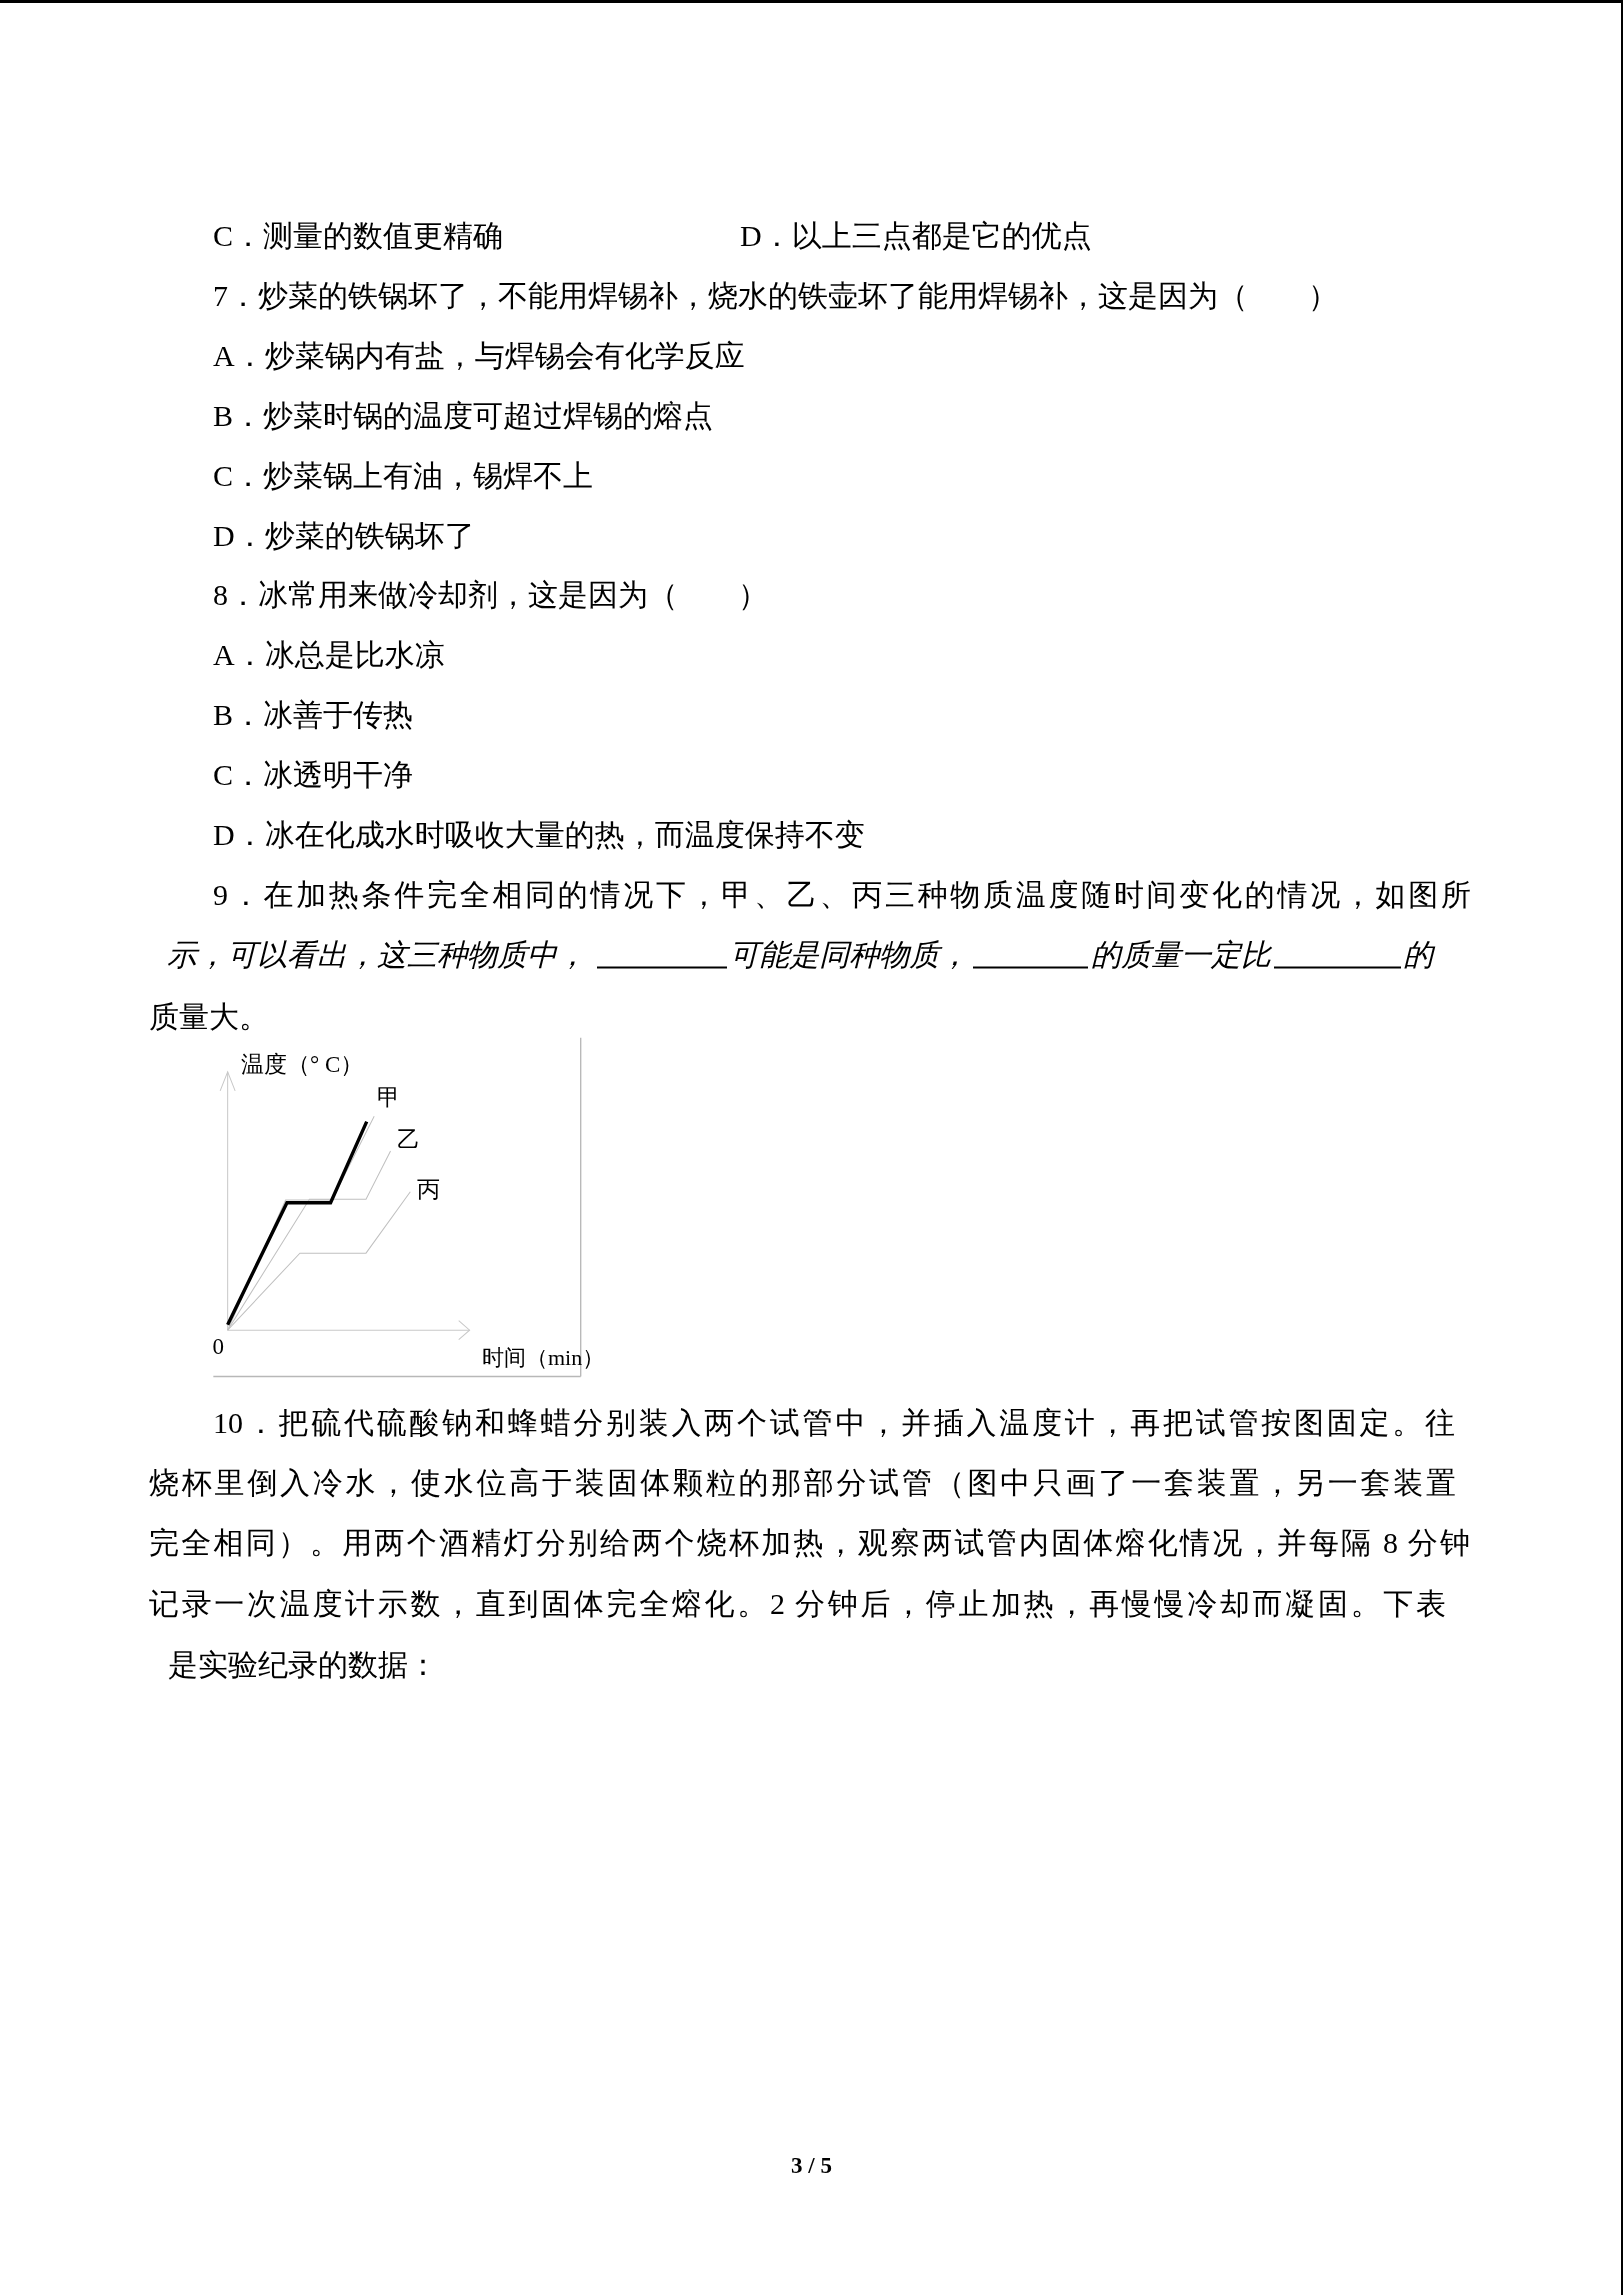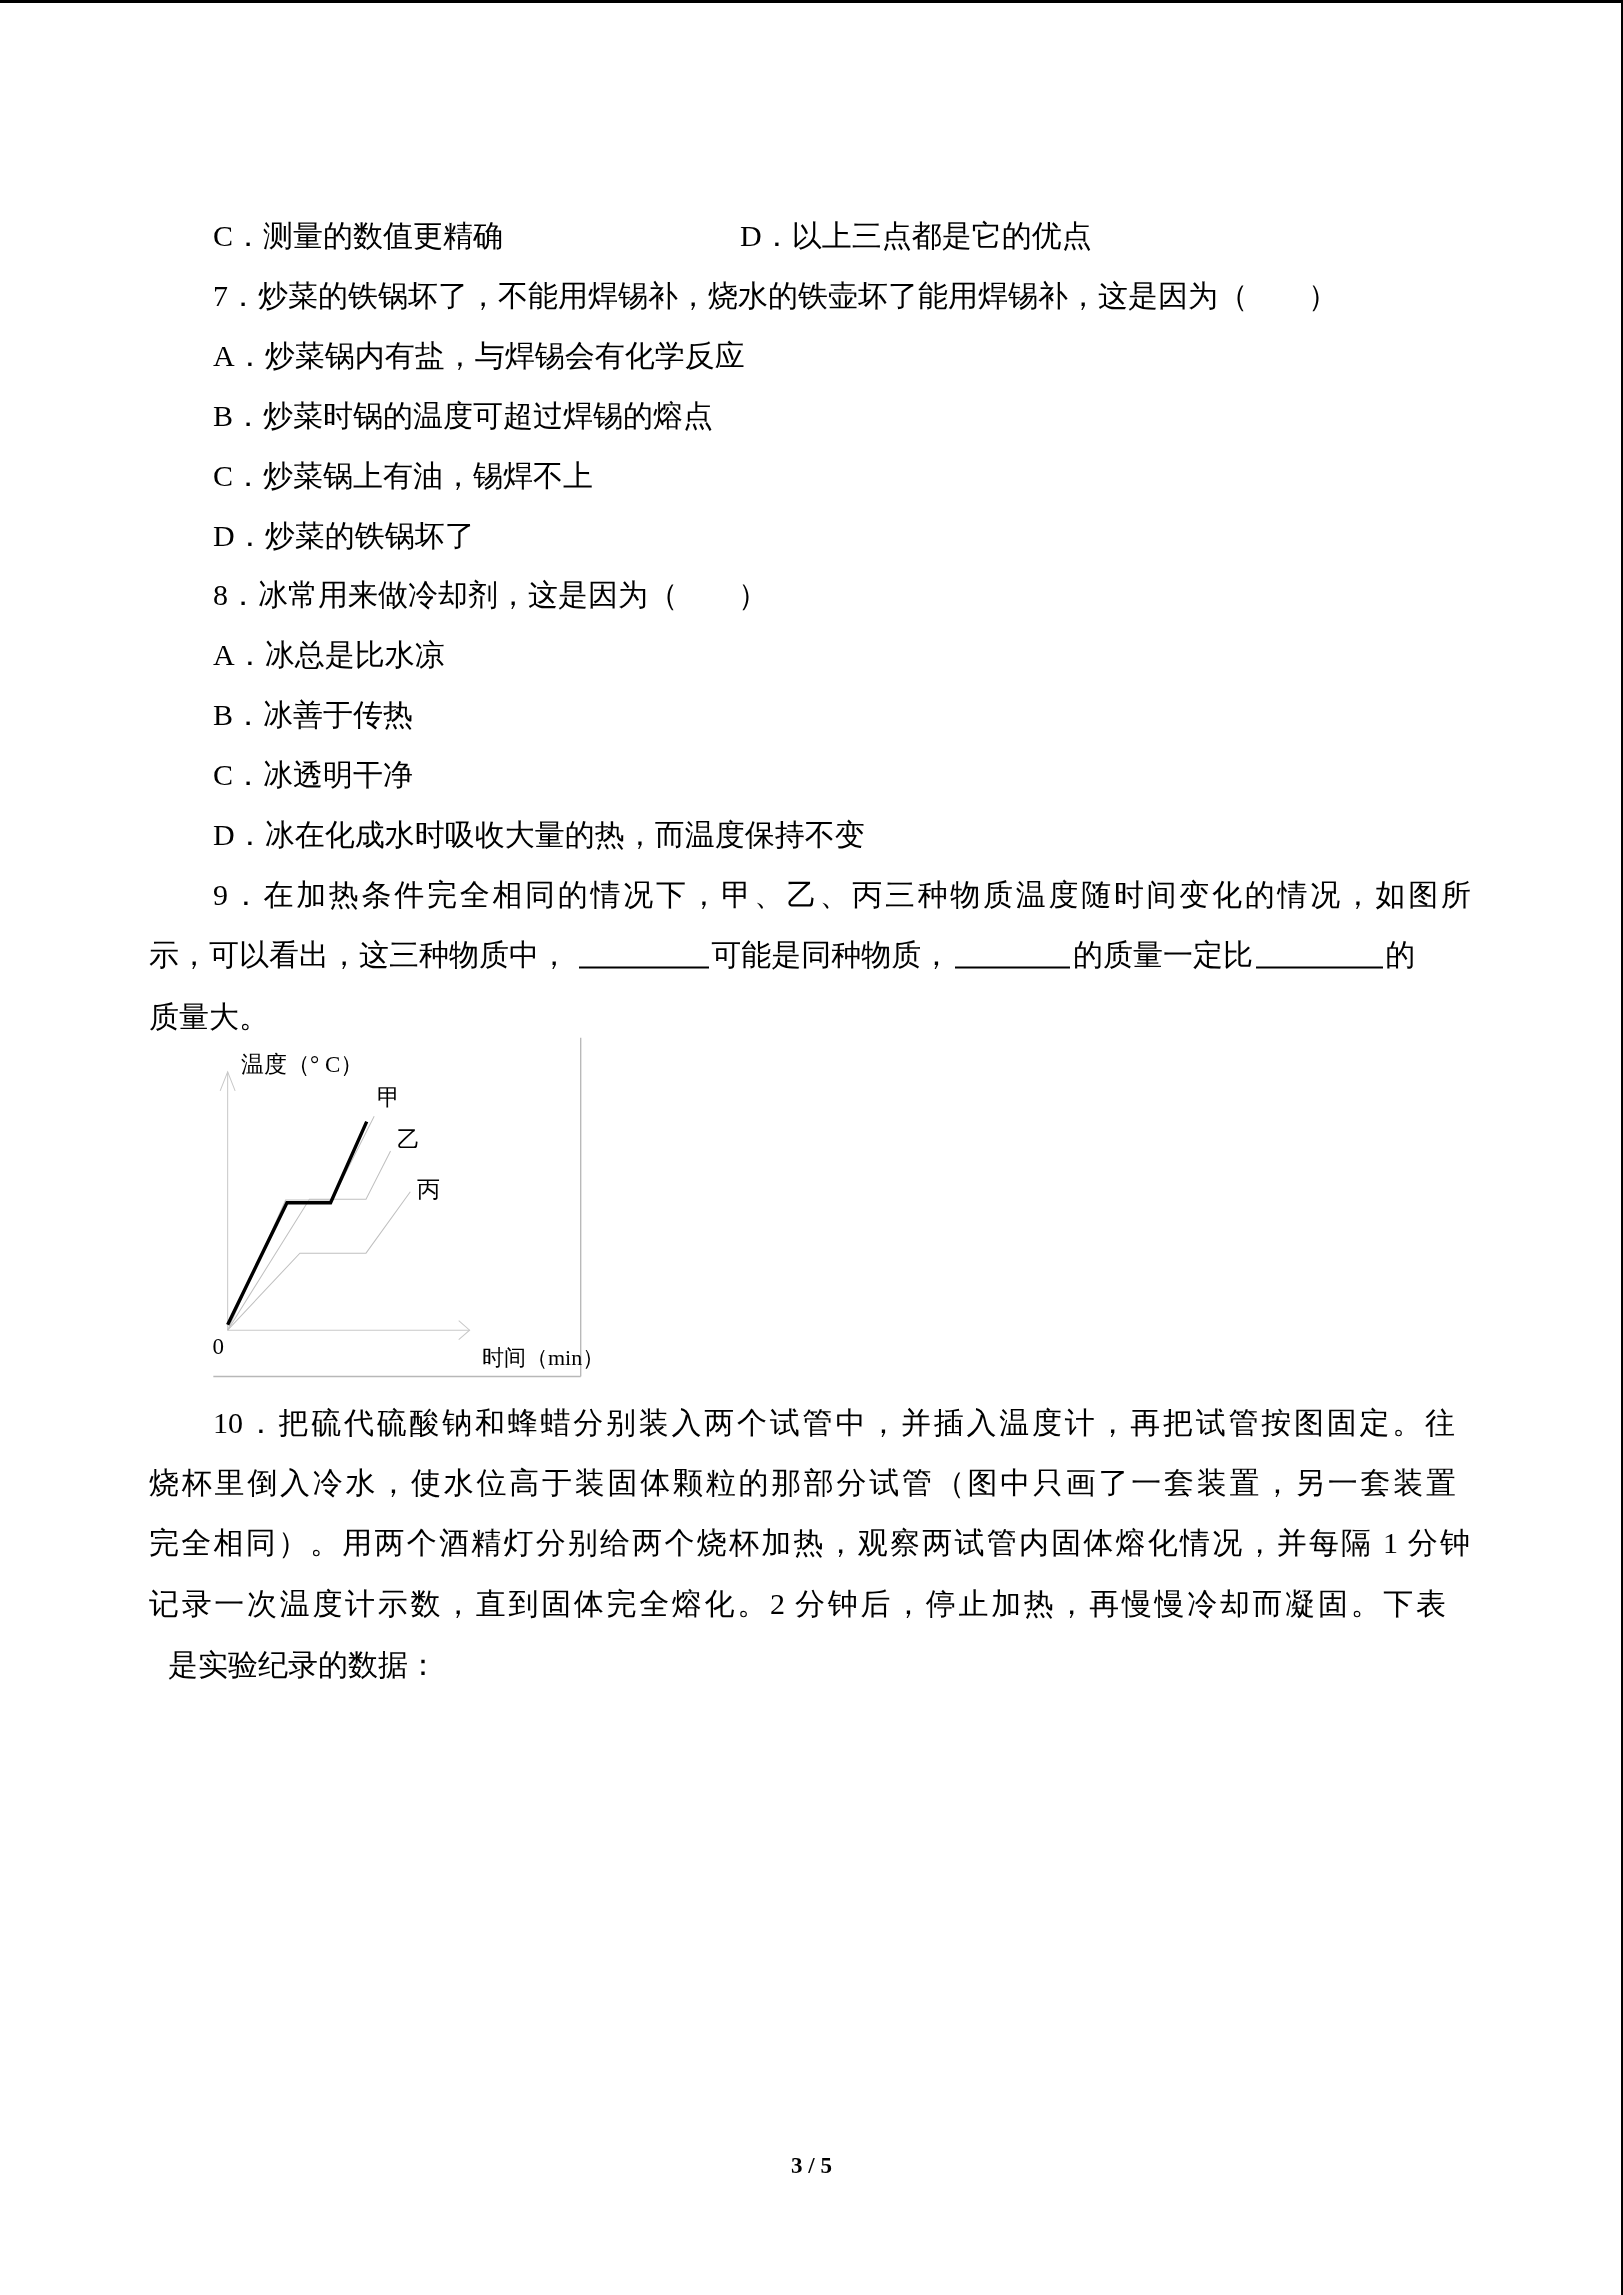--- a/index.html
+++ b/index.html
@@ -42,21 +42,21 @@
 <div class="line" style="left:213px; top:475px;">C．炒菜锅上有油，锡焊不上</div>
 <div class="line" style="left:213px; top:535px;">D．炒菜的铁锅坏了</div>
 
 <div class="line" style="left:213px; top:594px;">8．冰常用来做冷却剂，这是因为（　　）</div>
 <div class="line" style="left:213px; top:654px;">A．冰总是比水凉</div>
 <div class="line" style="left:213px; top:714px;">B．冰善于传热</div>
 <div class="line" style="left:213px; top:774px;">C．冰透明干净</div>
 <div class="line" style="left:213px; top:834px;">D．冰在化成水时吸收大量的热，而温度保持不变</div>
 
 <div class="line just" style="left:213px; top:894px; width:1258px;">9．在加热条件完全相同的情况下，甲、乙、丙三种物质温度随时间变化的情况，如图所</div>
-<div class="line" style="left:149px; top:954px; width:1324px;">
+<div class="line" style="left:167px; top:954px; width:1324px;font-style:italic;">
   <span>示，可以看出，这三种物质中，</span><span class="blank" style="width:130px; margin-left:9.5px; margin-right:2.7px;"></span><span>可能是同种物质，</span><span class="blank" style="width:115px; margin-left:4.1px; margin-right:2.7px;"></span><span>的质量一定比</span><span class="blank" style="width:127px; margin-left:2.7px; margin-right:2.7px;"></span><span>的</span>
 </div>
 <div class="line" style="left:149px; top:1016px;">质量大。</div>
 
 <div class="chart">
   <svg width="382" height="351" viewBox="300 1515 560 515" xmlns="http://www.w3.org/2000/svg">
 
     <line x1="851" y1="1522" x2="851" y2="2019" stroke="#b8b8b8" stroke-width="2"></line>
     <line x1="312" y1="2019" x2="851" y2="2019" stroke="#b8b8b8" stroke-width="2"></line>
 
@@ -77,18 +77,18 @@
   <span style="position:absolute; left:36px; top:17.7px; font-size:23px; line-height:27px; white-space:nowrap;">温度（° C）</span>
   <span style="position:absolute; left:172px; top:51px; font-size:23px; line-height:27px;">甲</span>
   <span style="position:absolute; left:192px; top:93px; font-size:23px; line-height:27px;">乙</span>
   <span style="position:absolute; left:212px; top:143px; font-size:23px; line-height:27px;">丙</span>
   <span style="position:absolute; left:7.5px; top:300px; font-size:23px; line-height:27px;">0</span>
   <span style="position:absolute; left:260px; top:311px; font-size:22px; line-height:27px; white-space:nowrap;margin-left:17px;">时间（min）</span>
 </div>
 
 <div class="line just" style="left:213px; top:1422px; width:1242px;">10．把硫代硫酸钠和蜂蜡分别装入两个试管中，并插入温度计，再把试管按图固定。往</div>
 <div class="line just" style="left:149px; top:1482px; width:1307px;">烧杯里倒入冷水，使水位高于装固体颗粒的那部分试管（图中只画了一套装置，另一套装置</div>
-<div class="line just" style="left:149px; top:1542px; width:1321px;">完全相同）。用两个酒精灯分别给两个烧杯加热，观察两试管内固体熔化情况，并每隔 1 分钟</div>
+<div class="line just" style="left:149px; top:1542px; width:1321px;">完全相同）。用两个酒精灯分别给两个烧杯加热，观察两试管内固体熔化情况，并每隔 8 分钟</div>
 <div class="line just" style="left:149px; top:1603px; width:1297px;">记录一次温度计示数，直到固体完全熔化。2 分钟后，停止加热，再慢慢冷却而凝固。下表</div>
 <div class="line" style="left:142px; top:1664px;margin-left:26px;">是实验纪录的数据：</div>
 
 <div class="page-num">3 / 5</div>
 
 
 </body></html>

